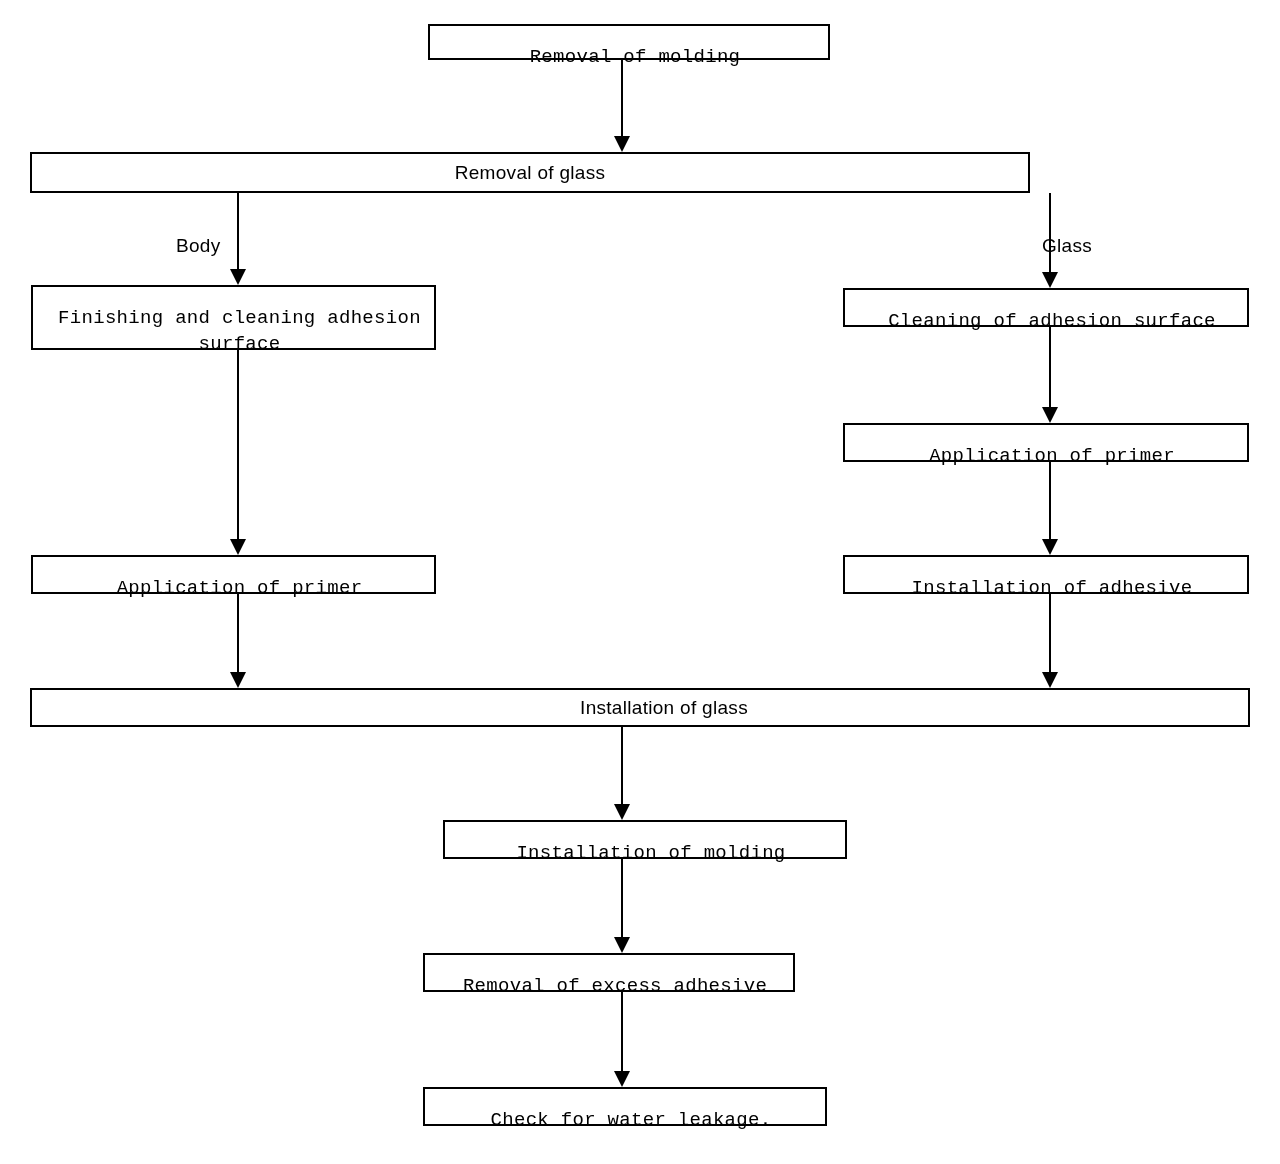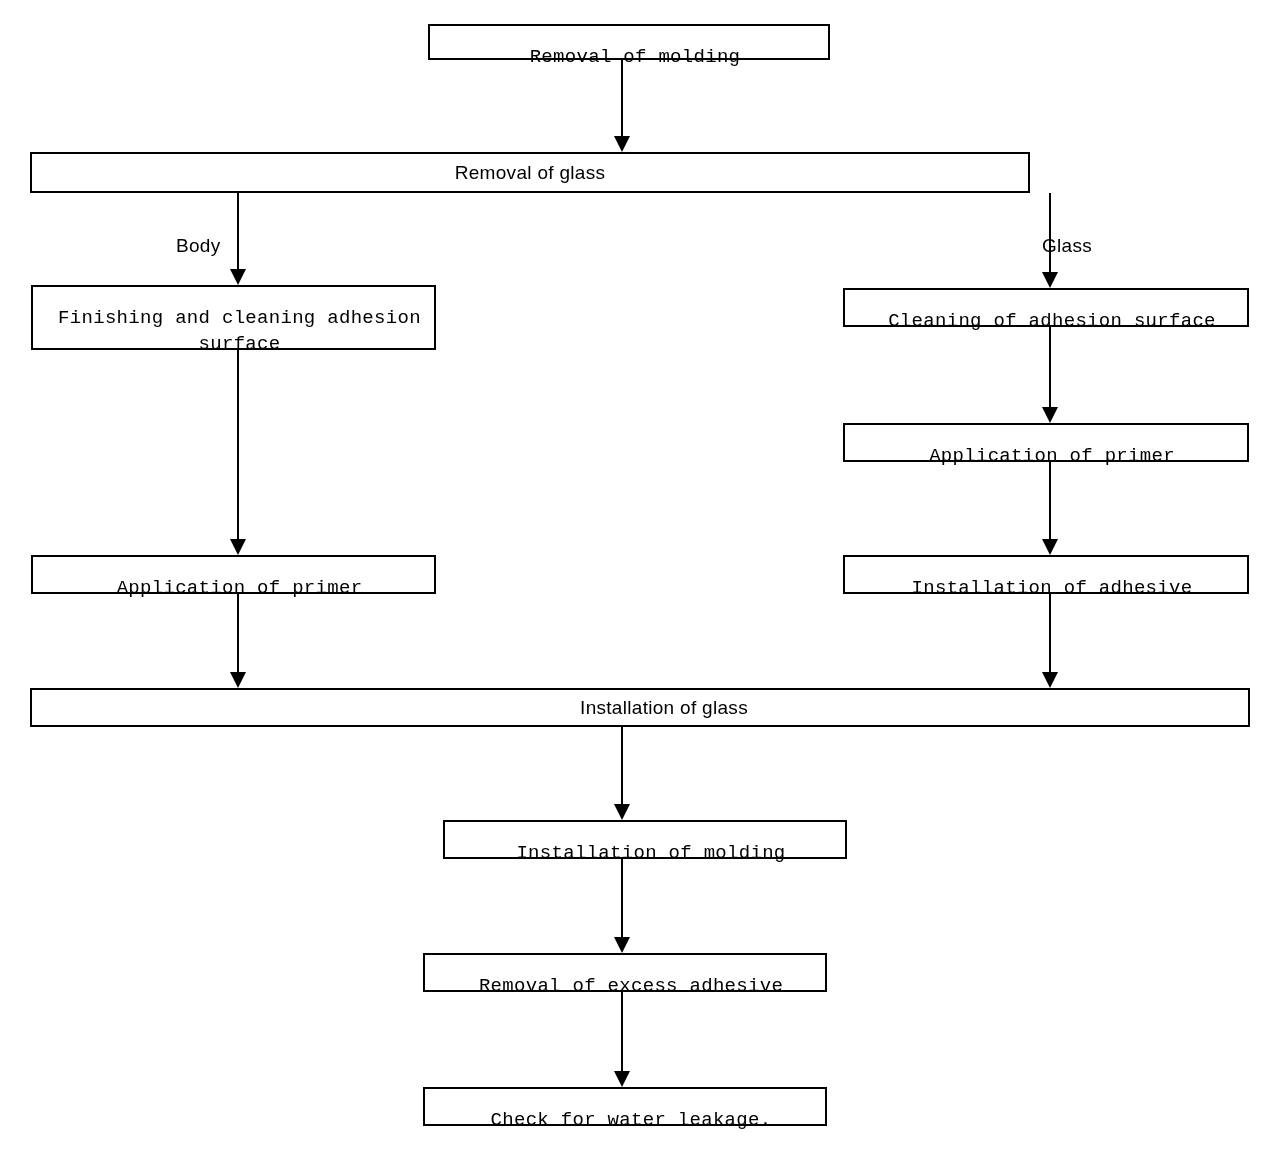--- a/index.html
+++ b/index.html
@@ -117,19 +117,19 @@
     </div>
     <div class="node left-text" style="left: 843px; top: 555px; width: 406px; height: 39px;">
       <span class="label">Installation of adhesive</span>
     </div>
     <div class="node center-text" style="left: 30px; top: 688px; width: 1220px; height: 39px; padding-left: 48px;">
       <span class="label">Installation of glass</span>
     </div>
     <div class="node left-text" style="left: 423px; top: 820px; width: 404px; height: 39px; margin-left: 20px;">
       <span class="label">Installation of molding</span>
     </div>
-    <div class="node left-text" style="left: 423px; top: 953px; width: 404px; height: 39px;">
+    <div class="node left-text" style="left: 423px; top: 953px; width: 372px; height: 39px;">
       <span class="label">Removal of excess adhesive</span>
     </div>
     <div class="node left-text" style="left: 423px; top: 1087px; width: 404px; height: 39px;">
       <span class="label">Check for water leakage.</span>
     </div>
   </div>
 
 </body></html>

